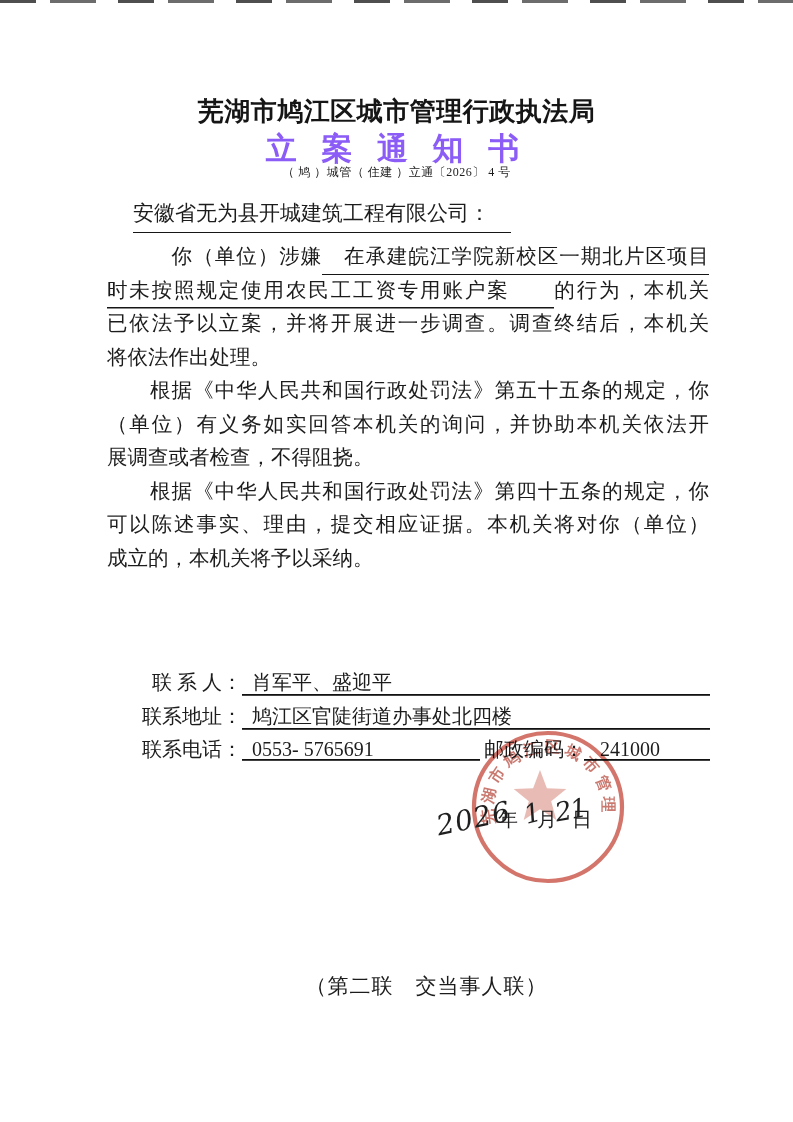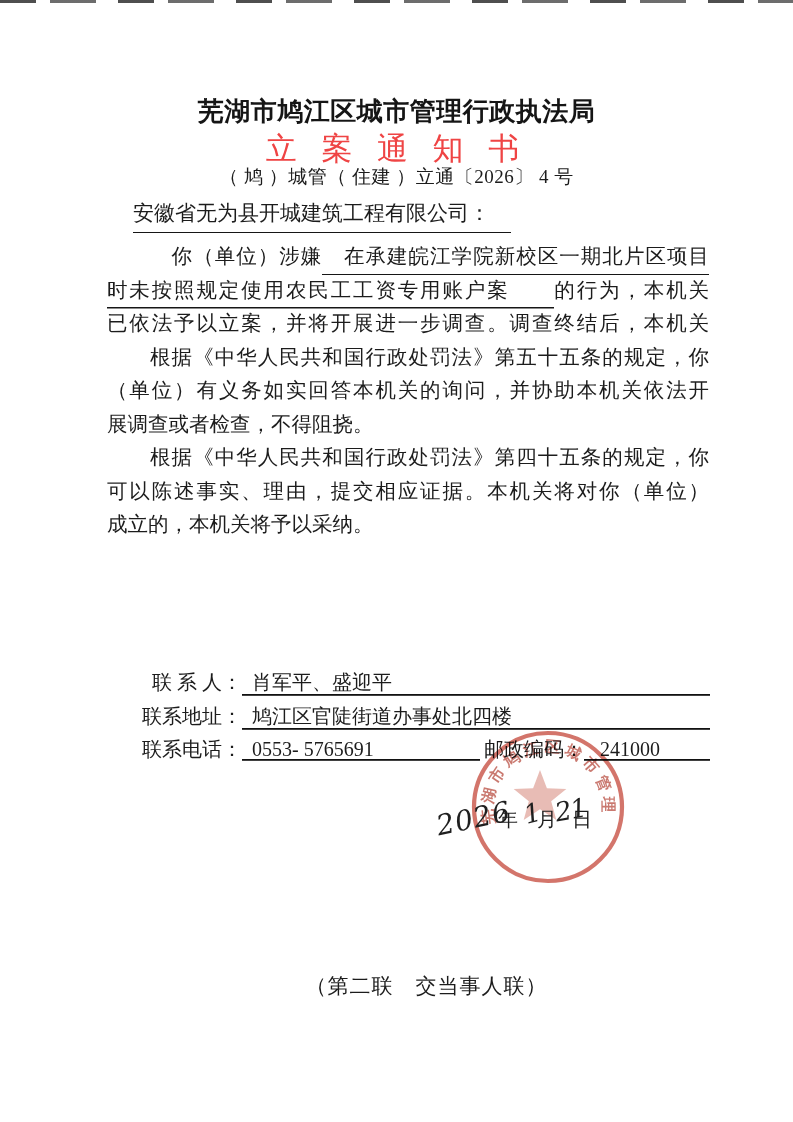--- a/index.html
+++ b/index.html
@@ -12,25 +12,25 @@
     background:repeating-linear-gradient(90deg,
       rgba(25,25,25,.9) 0 36px, transparent 36px 50px,
       rgba(25,25,25,.75) 50px 96px, transparent 96px 118px);
   }
   .org-title{
     position:absolute;top:94px;left:0;width:100%;text-align:center;
     font-family:"Liberation Sans",sans-serif;font-weight:700;font-size:26px;letter-spacing:.5px;color:#151515;
   }
   .doc-title{
     position:absolute;top:128px;left:0;width:100%;text-align:center;
-    font-family:"Liberation Sans",sans-serif;font-weight:400;font-size:31px;letter-spacing:8px;color:#ef4444;
+    font-family:"Liberation Sans",sans-serif;font-weight:700;font-size:31px;letter-spacing:8px;color:#8b5cf6;
   }
   .doc-number{
     position:absolute;top:164px;left:0;width:100%;text-align:center;
-    font-size:19px;letter-spacing:.5px;font-family:Liberation Serif, serif;
+    font-size:12px;letter-spacing:.5px;font-family:Liberation Serif, serif;
   }
   .recipient{position:absolute;top:199px;left:133px;font-size:21px;}
   .doc-body{
     position:absolute;top:240px;left:107px;width:602px;
     font-size:20.5px;line-height:33.5px;
   }
   .body-line{height:33.5px;text-align:justify;text-align-last:justify;}
   .body-line.last{text-align-last:left;}
   .u{
     background:linear-gradient(#161616,#161616) left bottom / 100% 1.5px no-repeat;
@@ -81,20 +81,21 @@
   <div class="org-title">芜湖市鸠江区城市管理行政执法局</div>
   <div class="doc-title">立 案 通 知 书</div>
   <div class="doc-number">（ 鸠 ）城管（ 住建 ）立通〔2026〕 4 号</div>
 
   <div class="recipient"><span class="u">安徽省无为县开城建筑工程有限公司：　</span></div>
 
   <div class="doc-body">
       <div class="body-line"><span>　　　你（单位）涉嫌</span><span class="u">　在承建皖江学院新校区一期北片区项目</span></div>
       <div class="body-line"><span class="u">时未按照规定使用农民工工资专用账户案　　</span><span>的行为，本机关</span></div>
       <div class="body-line"><span>已依法予以立案，并将开展进一步调查。调查终结后，本机关</span></div>
+      <div class="body-line last"><span>将依法作出处理。</span></div>
       <div class="body-line"><span>　　根据《中华人民共和国行政处罚法》第五十五条的规定，你</span></div>
       <div class="body-line"><span>（单位）有义务如实回答本机关的询问，并协助本机关依法开</span></div>
       <div class="body-line last"><span>展调查或者检查，不得阻挠。</span></div>
       <div class="body-line"><span>　　根据《中华人民共和国行政处罚法》第四十五条的规定，你</span></div>
       <div class="body-line"><span>可以陈述事实、理由，提交相应证据。本机关将对你（单位）</span></div>
       <div class="body-line last"><span>成立的，本机关将予以采纳。</span></div>
     </div>
 
   <div class="contact">
       <div class="contact-row"><span class="contact-label">联 系 人：</span><span class="contact-value">肖军平、盛迎平</span></div>

